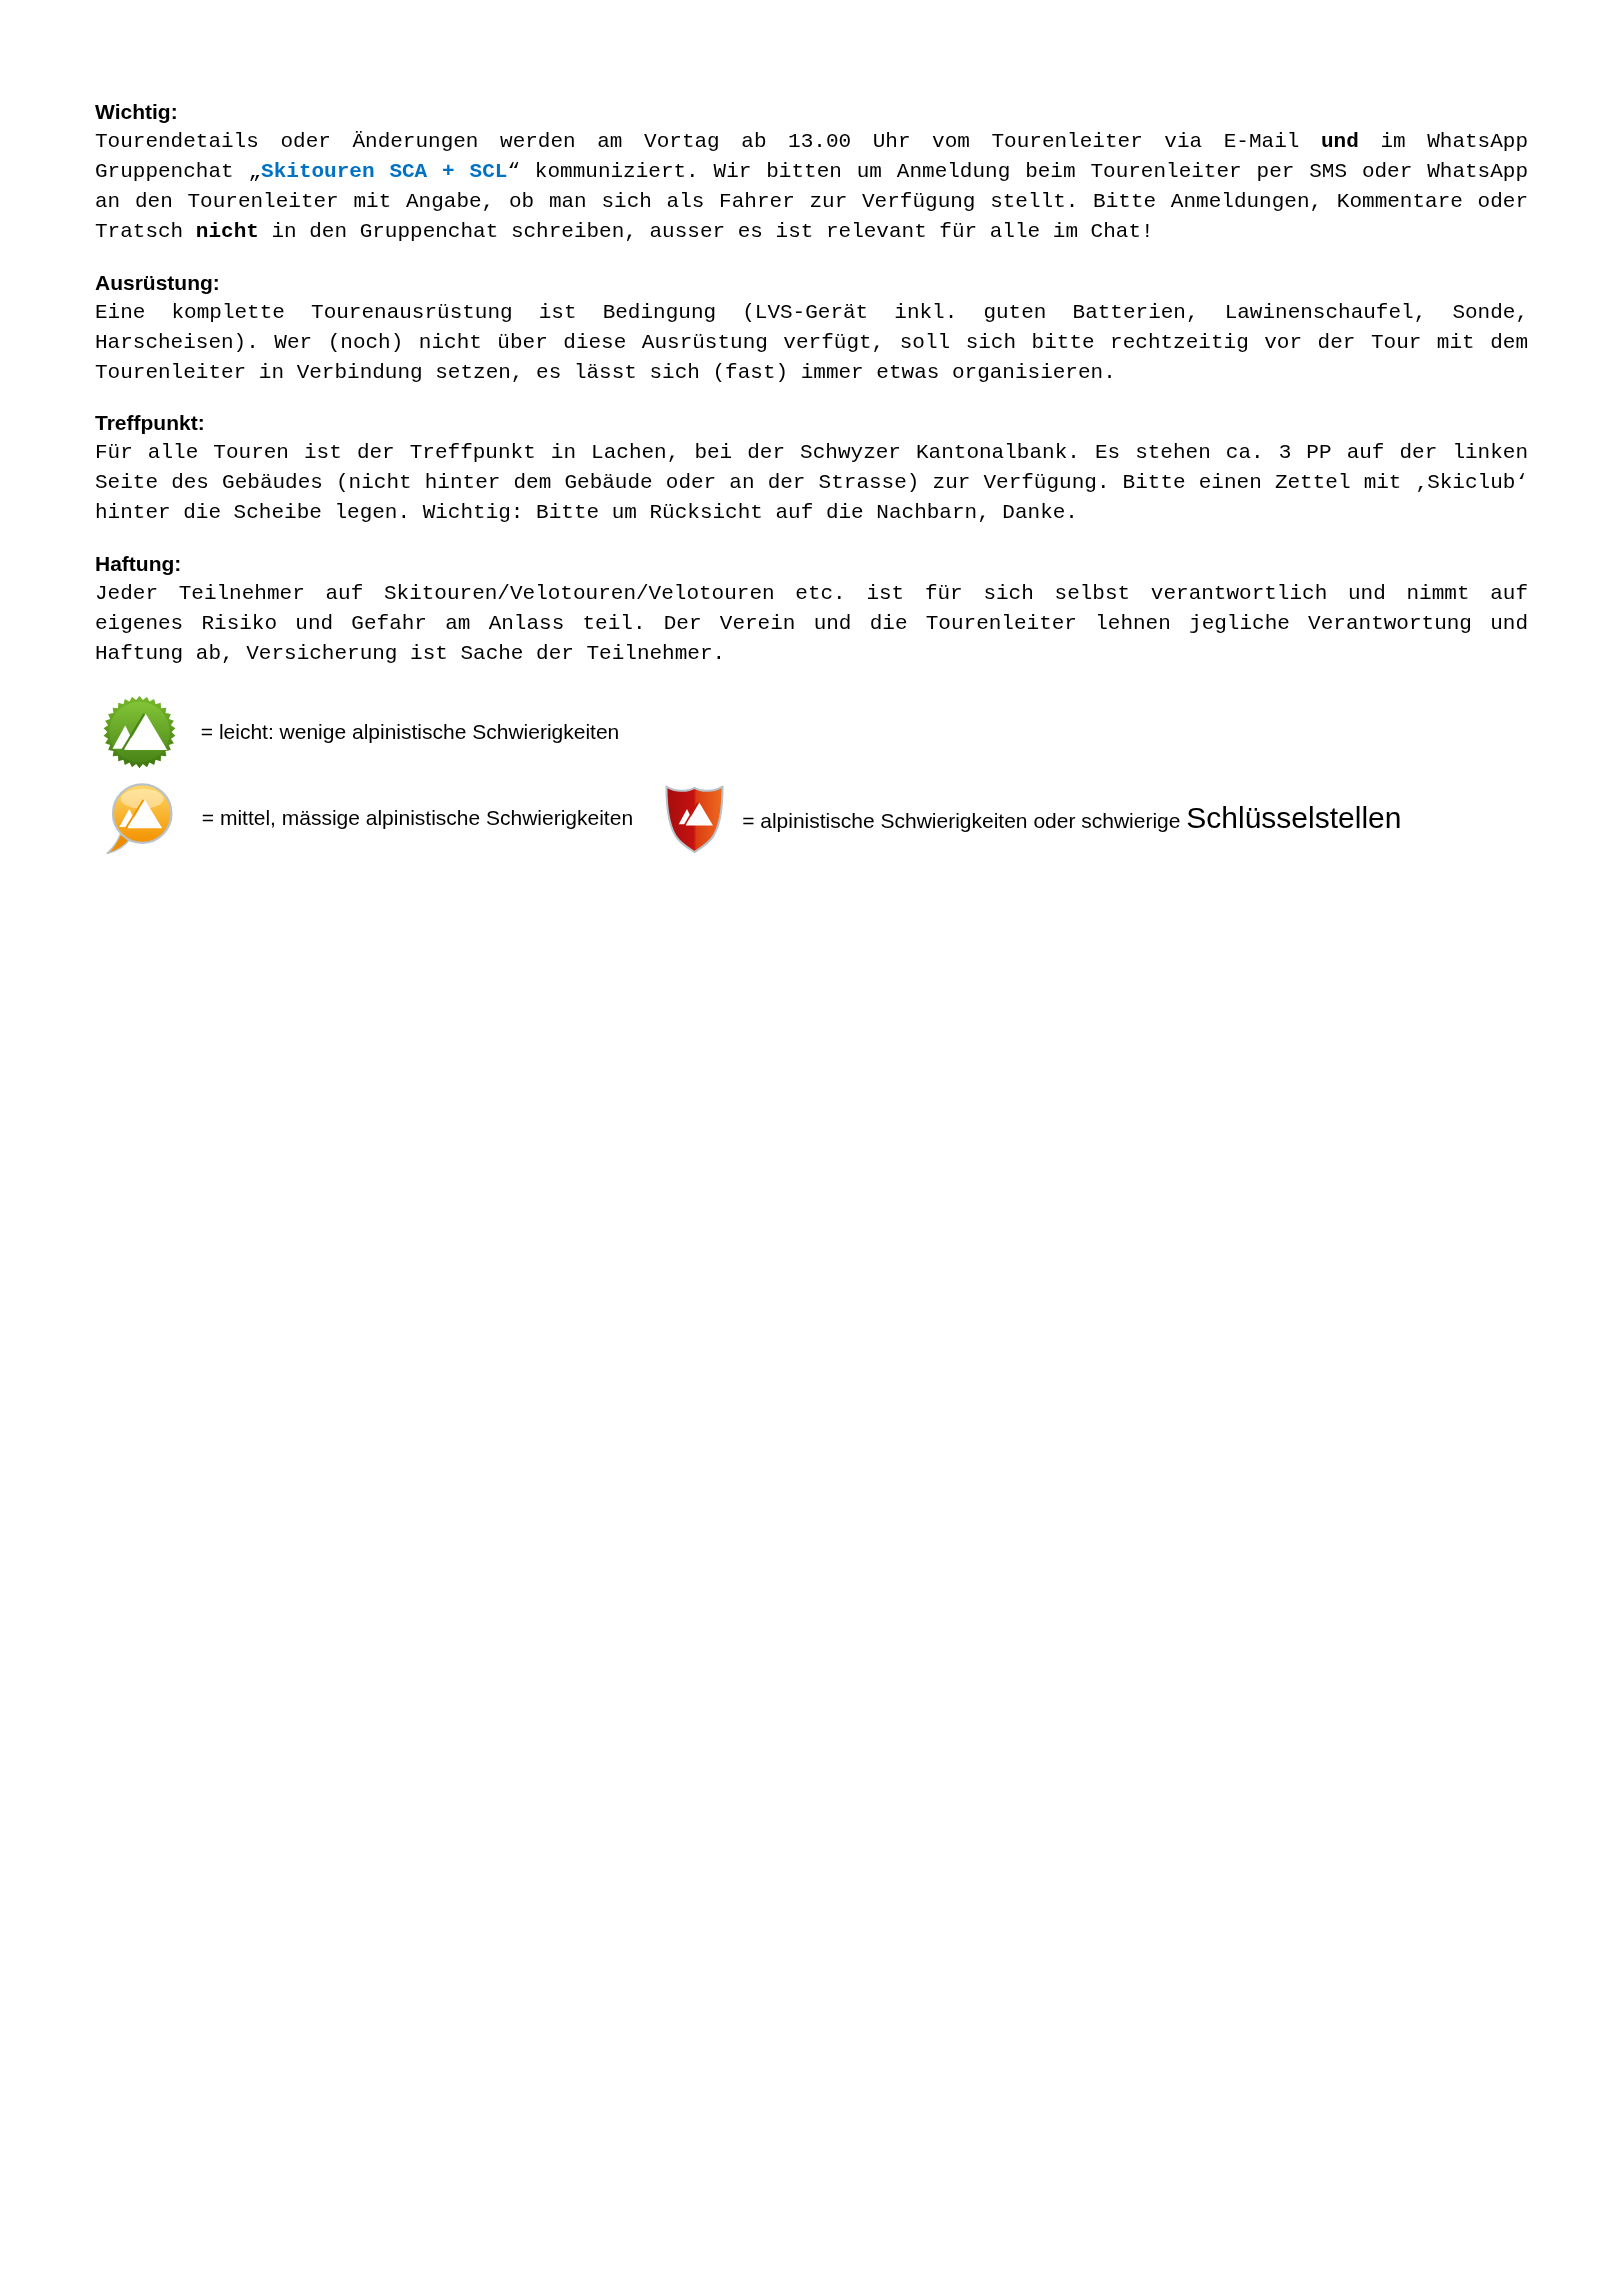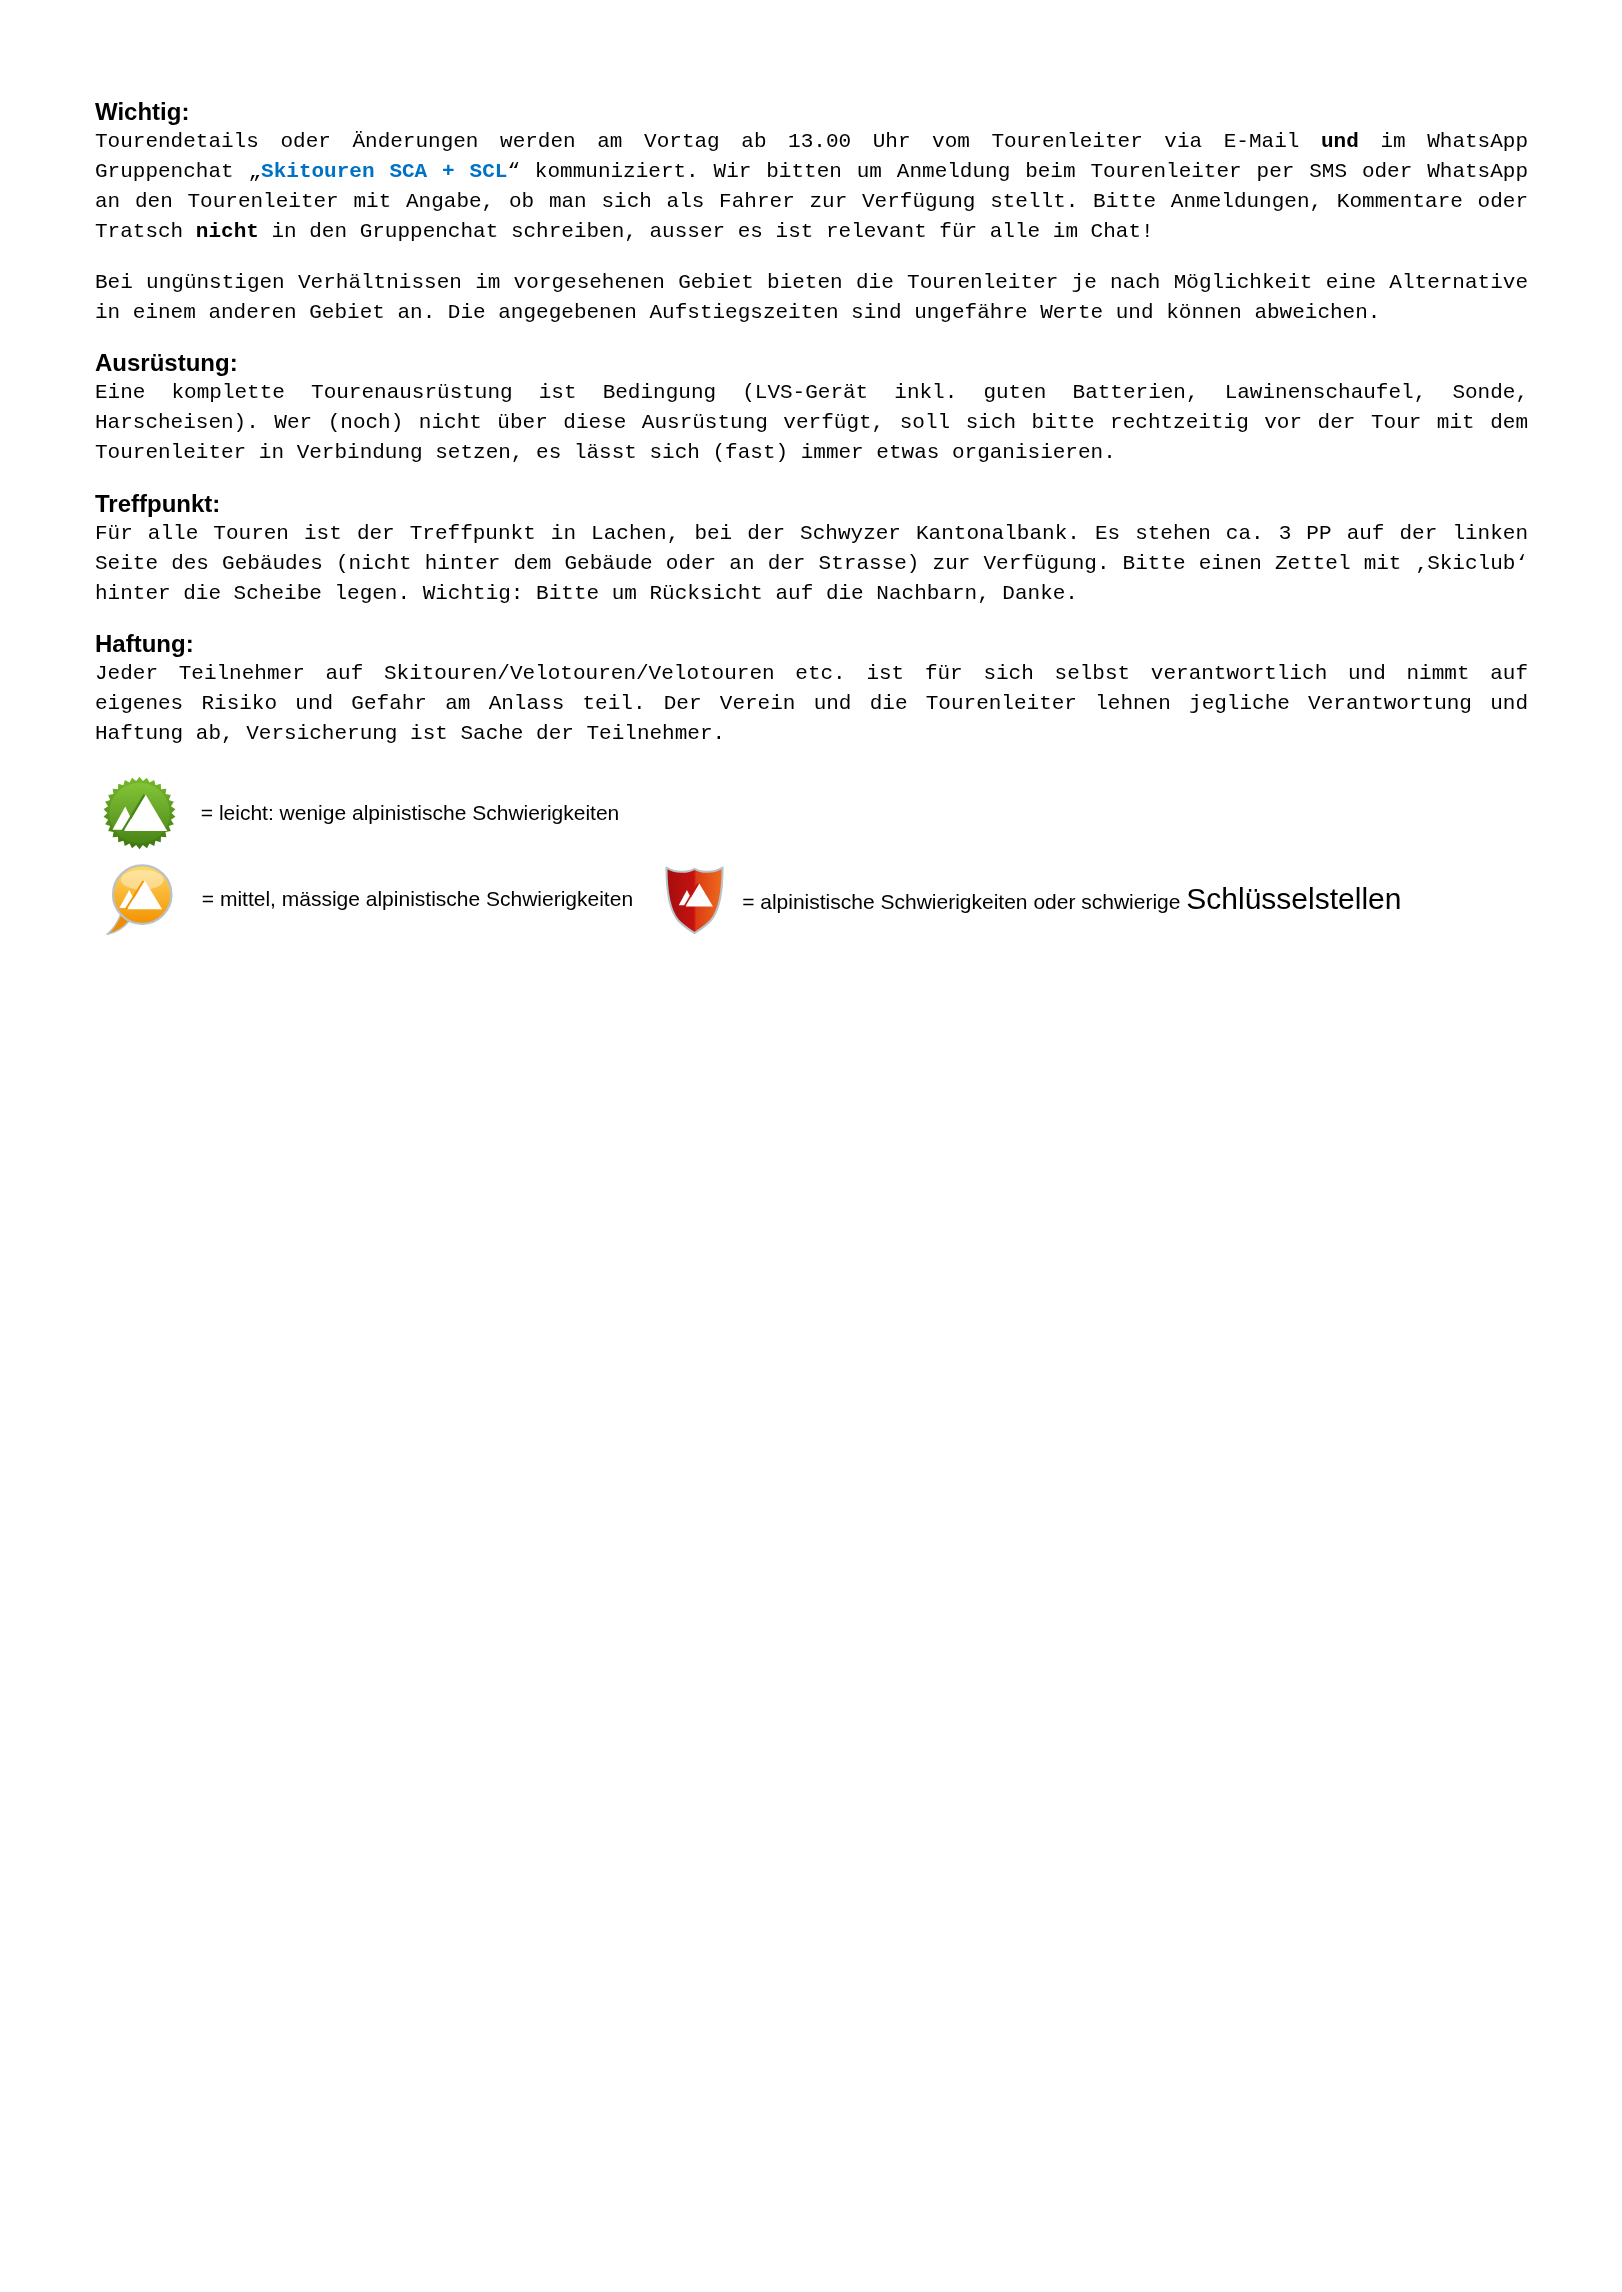--- a/index.html
+++ b/index.html
@@ -1,42 +1,41 @@
 <!DOCTYPE html>
 <html lang="de" style="--accent-blue: #0072C6; --text: #000000; --badge-green-1: #76B82B; --badge-green-2: #3E760F; --badge-green-3: #82C437; --badge-green-4: #4A8517; --bubble-yellow-1: #FFD965; --bubble-yellow-2: #F39200; --bubble-tail: #EF8D00; --shield-red-1: #A40D0E; --shield-red-2: #C51210; --shield-orange: #EE6B1F; --icon-silver: #B9C2C9;"><head>
 <meta charset="utf-8">
 <style>
   html,body{margin:0;padding:0;background:#fff;}
   .page{
     position:relative;width:1622px;height:2293px;background:#fff;overflow:hidden;
     font-family:"Liberation Sans","DejaVu Sans",sans-serif;color:#000;
   }
   .content{position:absolute;left:95px;top:97px;width:1433px;}
-  .head{font-size:24px;line-height:30px;font-weight:700;margin:0;}
+  .head{font-size:21px;line-height:30px;font-weight:700;margin:0;}
   .body{font-size:21px;line-height:30px;margin:0 0 20.6px 0;text-align:justify;font-family:Liberation Mono, monospace;}
   .seg-b{font-weight:700;}
   .seg-bb{font-weight:700;color:var(--accent-blue,#0072C6);}
   .seg-lg{font-size:30px;}
   .legend{margin-top:11.8px;}
   .legend-row{display:flex;align-items:center;height:86px;margin-left:7.8px;}
   .legend-label{font-size:21px;margin-left:25px;white-space:nowrap;}
   .icon{flex:0 0 auto;display:block;}
   .icon-shield{margin-left:27.4px;}
   .label-tight{margin-left:12.7px;}
 </style>
 </head>
 <body>
 
 <div class="page">
   <div class="content">
 
     <section>
       <h2 class="head">Wichtig:</h2>
       <p class="body"><span>Tourendetails oder Änderungen werden am Vortag ab 13.00 Uhr vom Tourenleiter via E-Mail </span><span class="seg-b">und</span><span> im WhatsApp Gruppenchat „</span><span class="seg-bb">Skitouren SCA + SCL</span><span>“ kommuniziert. Wir bitten um Anmeldung beim Tourenleiter per SMS oder WhatsApp an den Tourenleiter mit Angabe, ob man sich als Fahrer zur Verfügung stellt. Bitte Anmeldungen, Kommentare oder Tratsch </span><span class="seg-b">nicht</span><span> in den Gruppenchat schreiben, ausser es ist relevant für alle im Chat!</span></p>
-      <p class="body"><span>Bei ungünstigen Verhältnissen im vorgesehenen Gebiet bieten die Tourenleiter je nach Möglichkeit eine Alternative in einem anderen Gebiet an. Die angegebenen Aufstiegszeiten sind ungefähre Werte und können abweichen.</span></p>
     </section>
 
     <section>
       <h2 class="head">Ausrüstung:</h2>
       <p class="body"><span>Eine komplette Tourenausrüstung ist Bedingung (LVS-Gerät inkl. guten Batterien, Lawinenschaufel, Sonde, Harscheisen). Wer (noch) nicht über diese Ausrüstung verfügt, soll sich bitte rechtzeitig vor der Tour mit dem Tourenleiter in Verbindung setzen, es lässt sich (fast) immer etwas organisieren.</span></p>
     </section>
 
     <section>
       <h2 class="head">Treffpunkt:</h2>
       <p class="body"><span>Für alle Touren ist der Treffpunkt in Lachen, bei der Schwyzer Kantonalbank. Es stehen ca. 3 PP auf der linken Seite des Gebäudes (nicht hinter dem Gebäude oder an der Strasse) zur Verfügung. Bitte einen Zettel mit ‚Skiclub‘ hinter die Scheibe legen. Wichtig: Bitte um Rücksicht auf die Nachbarn, Danke.</span></p>

